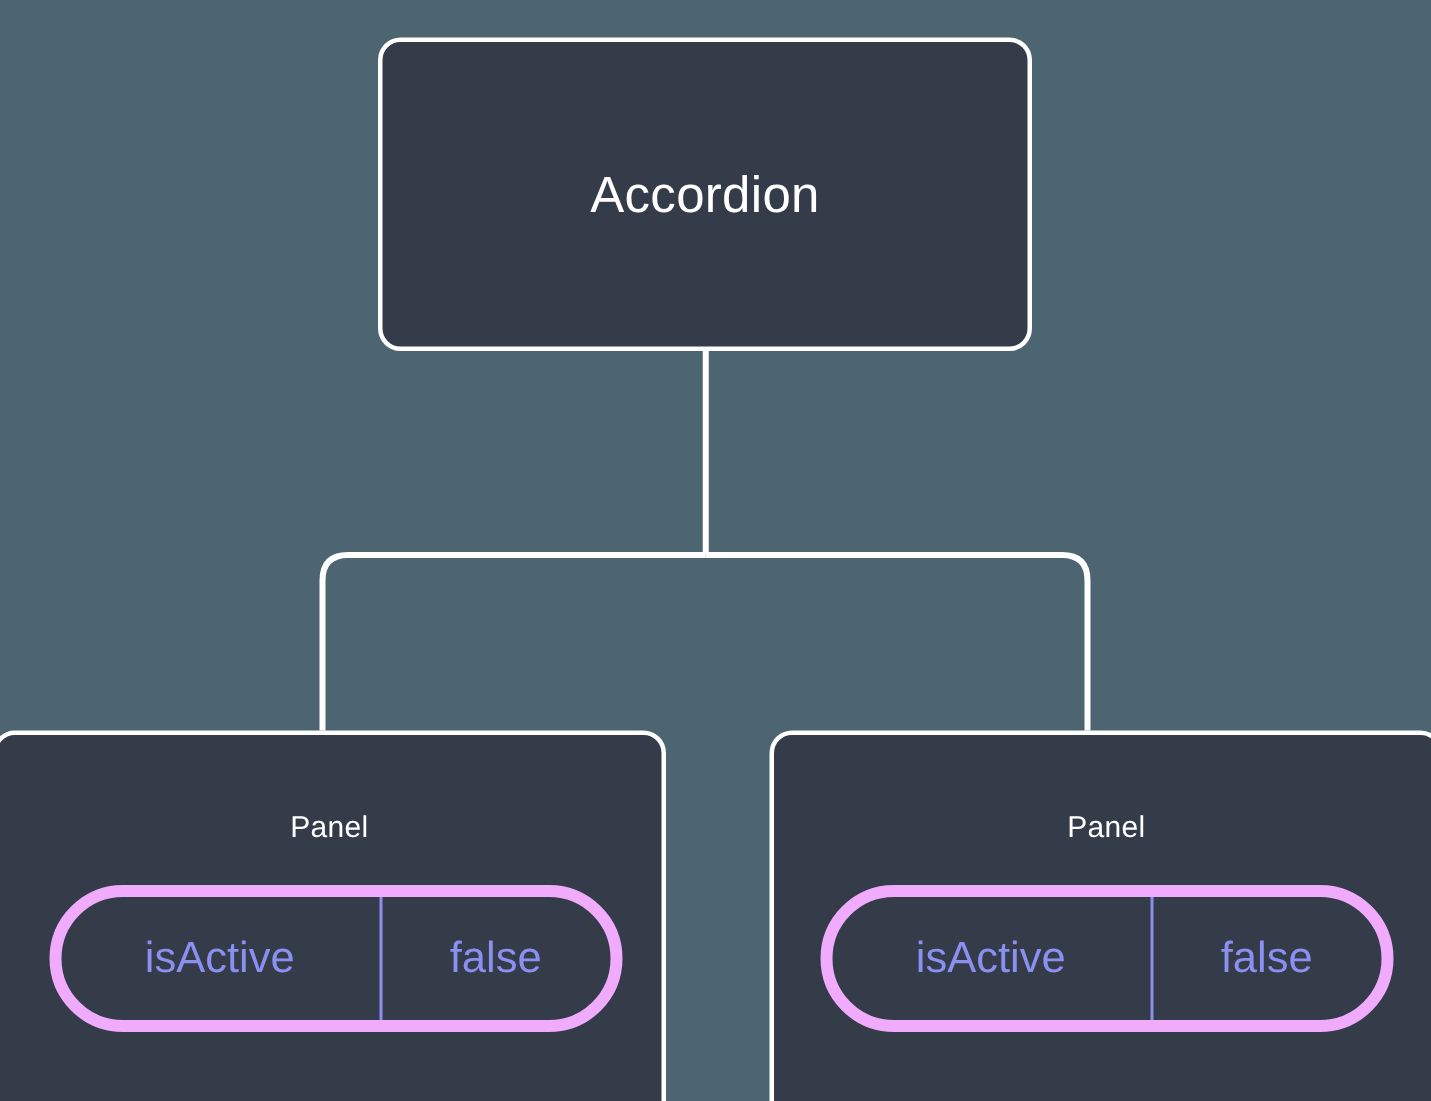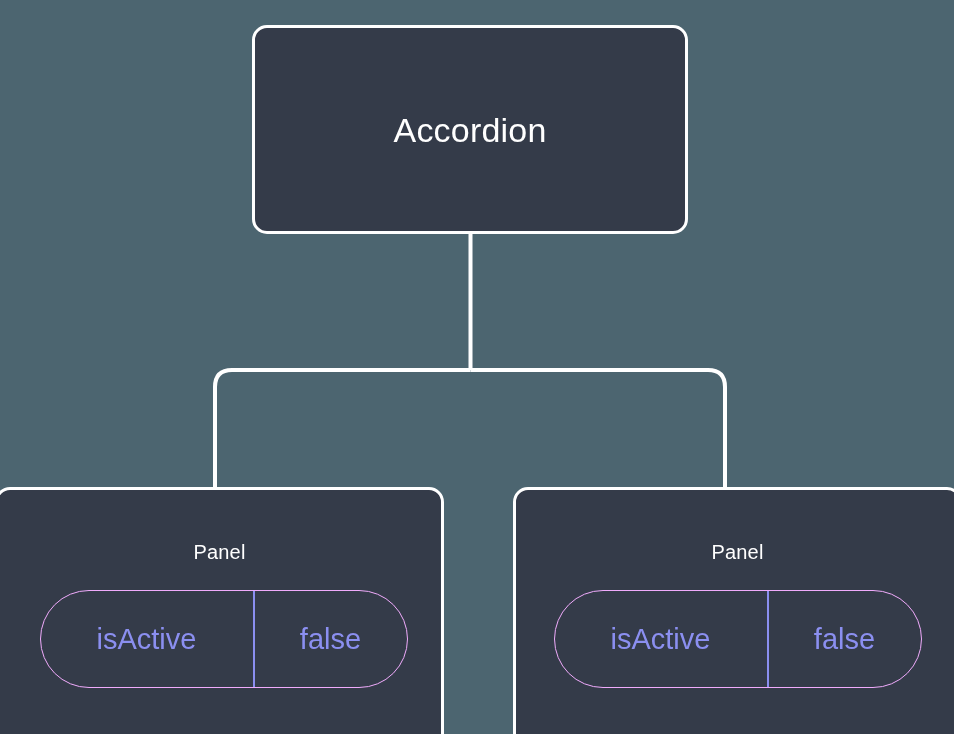--- a/index.html
+++ b/index.html
@@ -73,21 +73,21 @@
     white-space: nowrap;
   }
 
   
   .pill {
     box-sizing: border-box;
     display: flex;
     align-items: stretch;
     margin-top: 28px;
     height: 98px;
-    border: 1px solid #f0abfc;
+    border: 8px solid #f0abfc;
     border-radius: 49px;
     overflow: hidden;
   }
   .pill-key,
   .pill-val {
     display: flex;
     align-items: center;
     justify-content: center;
     color: #8b8ff0;
     font-size: 29px;

